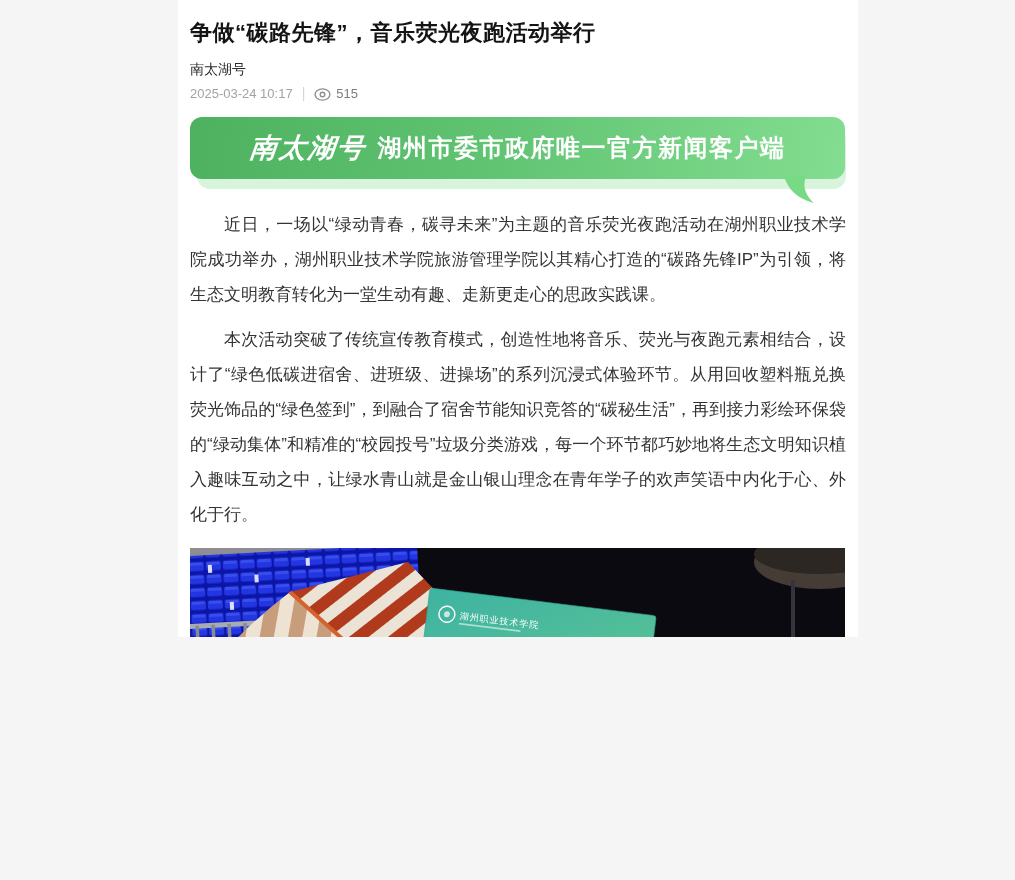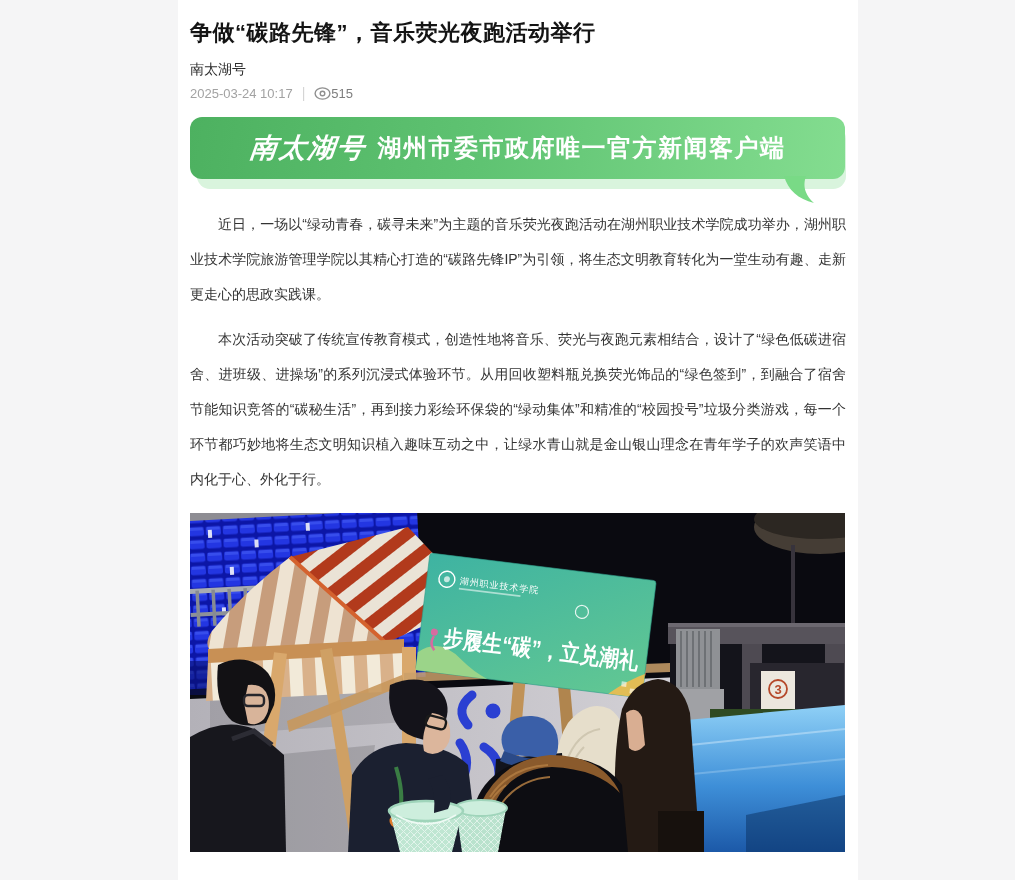--- a/index.html
+++ b/index.html
@@ -3,34 +3,34 @@
 <meta charset="utf-8">
 <style>
   * { box-sizing: border-box; }
   html,body { margin:0; padding:0; }
   body {
     width:1015px; height:880px; overflow:hidden;
     background:#f5f5f6;
     font-family:"Liberation Sans", sans-serif;
   }
   .page {
-    width:680px; height:880px; margin-left:178px;
+    width:680px; height:637px; margin-left:178px;
     background:#ffffff; padding:0 12px; overflow:hidden;
   }
   h1.title {
     margin:18px 0 0; font-size:22px; line-height:30px;
     font-weight:700; color:#141414; letter-spacing:.5px;
   }
   .source { margin-top:13px; font-size:14px; color:#2b2b2b; }
   .meta {
     margin-top:6px; display:flex; align-items:center; gap:9px;
     font-size:13px; color:#a2a2a2;
   }
   .meta .sep { color:#d5d5d5; font-size:14px; }
-  .views { display:flex; align-items:center; color:#7d7d7d; }
+  .views { display:flex; align-items:flex-end; gap:5px; color:#7d7d7d; }
   .views svg { display:block; }
 
   .banner-wrap { position:relative; margin-top:16px; height:80px; }
   .banner-shadow {
     position:absolute; left:7px; top:9px; width:649px; height:63px;
     border-radius:13px; background:#d9f4dd;
   }
   .banner-main {
     position:absolute; left:0; top:0; width:655px; height:62px;
     border-radius:12px;
@@ -39,21 +39,21 @@
     color:#fff;
   }
   .banner-brand {
     font-family:"DejaVu Serif", serif; font-style:italic; font-weight:700;
     font-size:27px; letter-spacing:2px; transform:skewX(-6deg);
   }
   .banner-slogan { font-size:24px; font-weight:700; letter-spacing:1.5px; }
   .banner-tail { position:absolute; left:588px; top:59px; }
 
   p.body-text {
-    font-size:14px; color:#333; line-height:35px;
+    font-size:17px; color:#333; line-height:35px;
     text-align:justify; text-indent:2em; margin:10px 0 0;
   }
   p.body-text + p.body-text { }
 
   figure.photo { margin:16px 0 0; line-height:0; }
   figure.photo svg { display:block; }
 </style>
 </head>
 <body>
 

